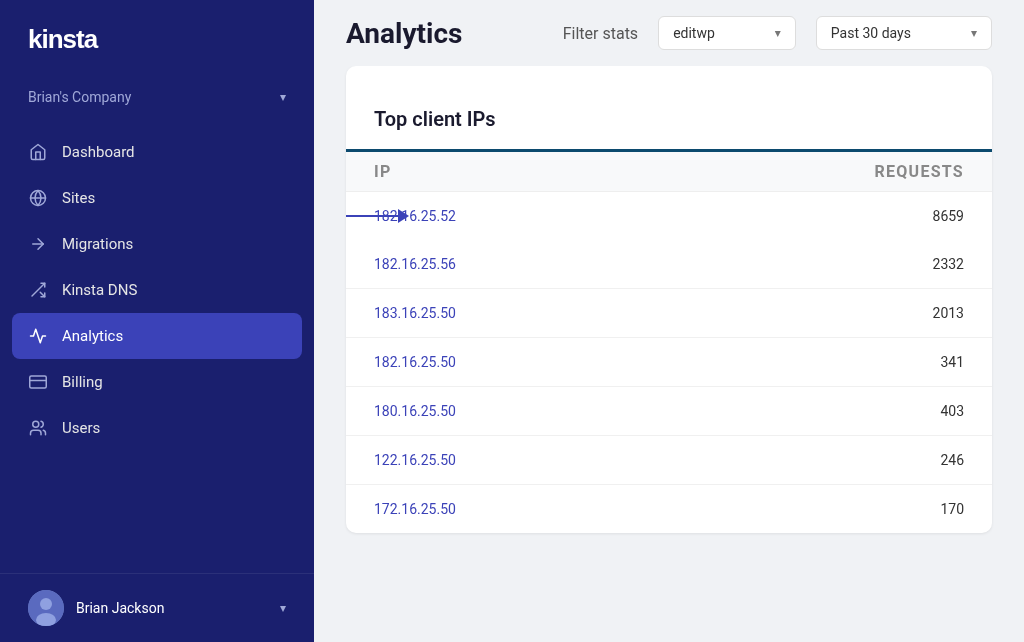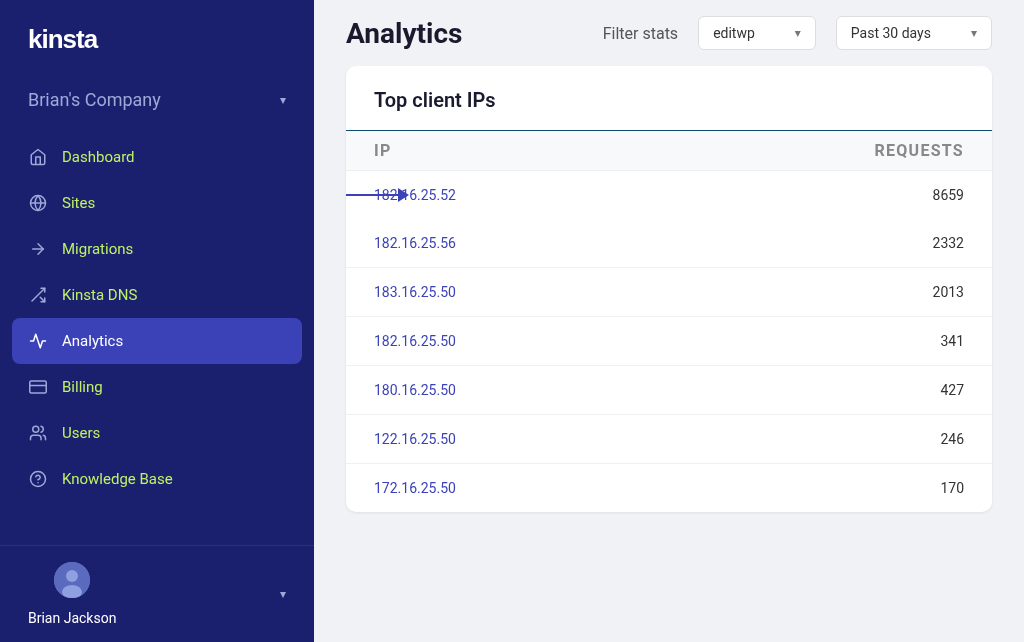--- a/index.html
+++ b/index.html
@@ -27,35 +27,35 @@
     }
     .company-selector {
       display: flex;
       align-items: center;
       justify-content: space-between;
       padding: 8px 28px 16px;
       cursor: pointer;
     }
     .company-name {
       color: #a0a8d8;
-      font-size: 18px;
+      font-size: 14px;
     }
     .company-chevron {
       color: #a0a8d8;
       font-size: 12px;
     }
     .sidebar-nav {
       flex: 1;
       padding: 8px 0;
     }
     .nav-item {
       display: flex;
       align-items: center;
       padding: 13px 28px;
-      color: #bef264;
+      color: #e5e5e5;
       cursor: pointer;
       font-size: 15px;
       gap: 14px;
       border-radius: 0;
       transition: background 0.15s;
     }
     .nav-item.active {
       background: #3b42b8;
       color: #fff;
       border-radius: 8px;
@@ -73,21 +73,21 @@
     .nav-item .nav-label { font-size: 15px; }
 
     .sidebar-user {
       display: flex;
       align-items: center;
       justify-content: space-between;
       padding: 16px 28px;
       border-top: 1px solid rgba(255,255,255,0.08);
       cursor: pointer;
     }
-    .user-info { display: flex; align-items: center; gap: 12px; flex-direction: column; }
+    .user-info { display: flex; align-items: center; gap: 12px; }
     .user-avatar {
       width: 36px; height: 36px;
       border-radius: 50%;
       background: #6b7fc4;
       display: flex; align-items: center; justify-content: center;
       overflow: hidden;
     }
     .user-avatar svg { width: 36px; height: 36px; }
     .user-name { color: #fff; font-size: 14px; }
     .user-chevron { color: #a0a8d8; font-size: 12px; }
@@ -119,21 +119,21 @@
       font-size: 16px;
     }
     .filter-select {
       display: flex;
       align-items: center;
       background: #fff;
       border: 1px solid #ddd;
       border-radius: 6px;
       padding: 8px 14px;
       cursor: pointer;
-      gap: 40px;
+      gap: 60px;
       font-size: 14px;
       color: #333;
     }
     .filter-select .chevron { color: #777; font-size: 12px; }
 
     
     .content {
       flex: 1;
       overflow-y: auto;
       padding: 0 32px 32px;
@@ -142,21 +142,22 @@
       background: #fff;
       border-radius: 10px;
       overflow: hidden;
       box-shadow: 0 1px 3px rgba(0,0,0,0.08);
     }
     .card-title {
       padding: 22px 28px 18px;
       font-size: 20px;
       font-weight: 600;
       color: #1a1a2e;
-      border-bottom: 1px solid #0c4a6e;
+      border-bottom: 3px solid #0c4a6e;
+      margin-top: 19px;
     }
     .table-header {
       display: flex;
       justify-content: space-between;
       padding: 10px 28px;
       background: #f8f9fa;
       border-bottom: 1px solid #eee;
     }
     .table-header-cell {
       font-size: 16px;
@@ -275,30 +276,20 @@
           <path d="M16 21v-2a4 4 0 0 0-4-4H6a4 4 0 0 0-4 4v2"></path>
             <circle cx="9" cy="7" r="4"></circle>
             <path d="M22 21v-2a4 4 0 0 0-3-3.87"></path>
             <path d="M16 3.13a4 4 0 0 1 0 7.75"></path>
         </svg>
       </span>
       <span class="nav-label">Users</span>
     </div>
 
 
-    <div class="nav-item">
-      <span class="nav-icon">
-        <svg width="18" height="18" viewBox="0 0 24 24" fill="none" stroke="#a0a8d8" stroke-width="2" stroke-linecap="round" stroke-linejoin="round">
-          <circle cx="12" cy="12" r="10"></circle>
-            <path d="M9.09 9a3 3 0 0 1 5.83 1c0 2-3 3-3 3"></path>
-            <line x1="12" y1="17" x2="12.01" y2="17"></line>
-        </svg>
-      </span>
-      <span class="nav-label">Knowledge Base</span>
-    </div>
 
   </nav>
 
   <div class="sidebar-user">
     <div class="user-info">
       <div class="user-avatar">
         <svg viewBox="0 0 36 36" fill="none" xmlns="http://www.w3.org/2000/svg">
           <circle cx="18" cy="18" r="18" fill="#5a6abf"></circle>
           <circle cx="18" cy="14" r="6" fill="#8fa0e0"></circle>
           <ellipse cx="18" cy="30" rx="10" ry="7" fill="#8fa0e0"></ellipse>
@@ -351,21 +342,21 @@
       <div class="table-row">
         <a class="ip-link">183.16.25.50</a>
         <span class="request-count">2013</span>
       </div>
       <div class="table-row">
         <a class="ip-link">182.16.25.50</a>
         <span class="request-count">341</span>
       </div>
       <div class="table-row">
         <a class="ip-link">180.16.25.50</a>
-        <span class="request-count">427</span>
+        <span class="request-count">403</span>
       </div>
       <div class="table-row">
         <a class="ip-link">122.16.25.50</a>
         <span class="request-count">246</span>
       </div>
       <div class="table-row">
         <a class="ip-link">172.16.25.50</a>
         <span class="request-count">170</span>
       </div>
     </div>

